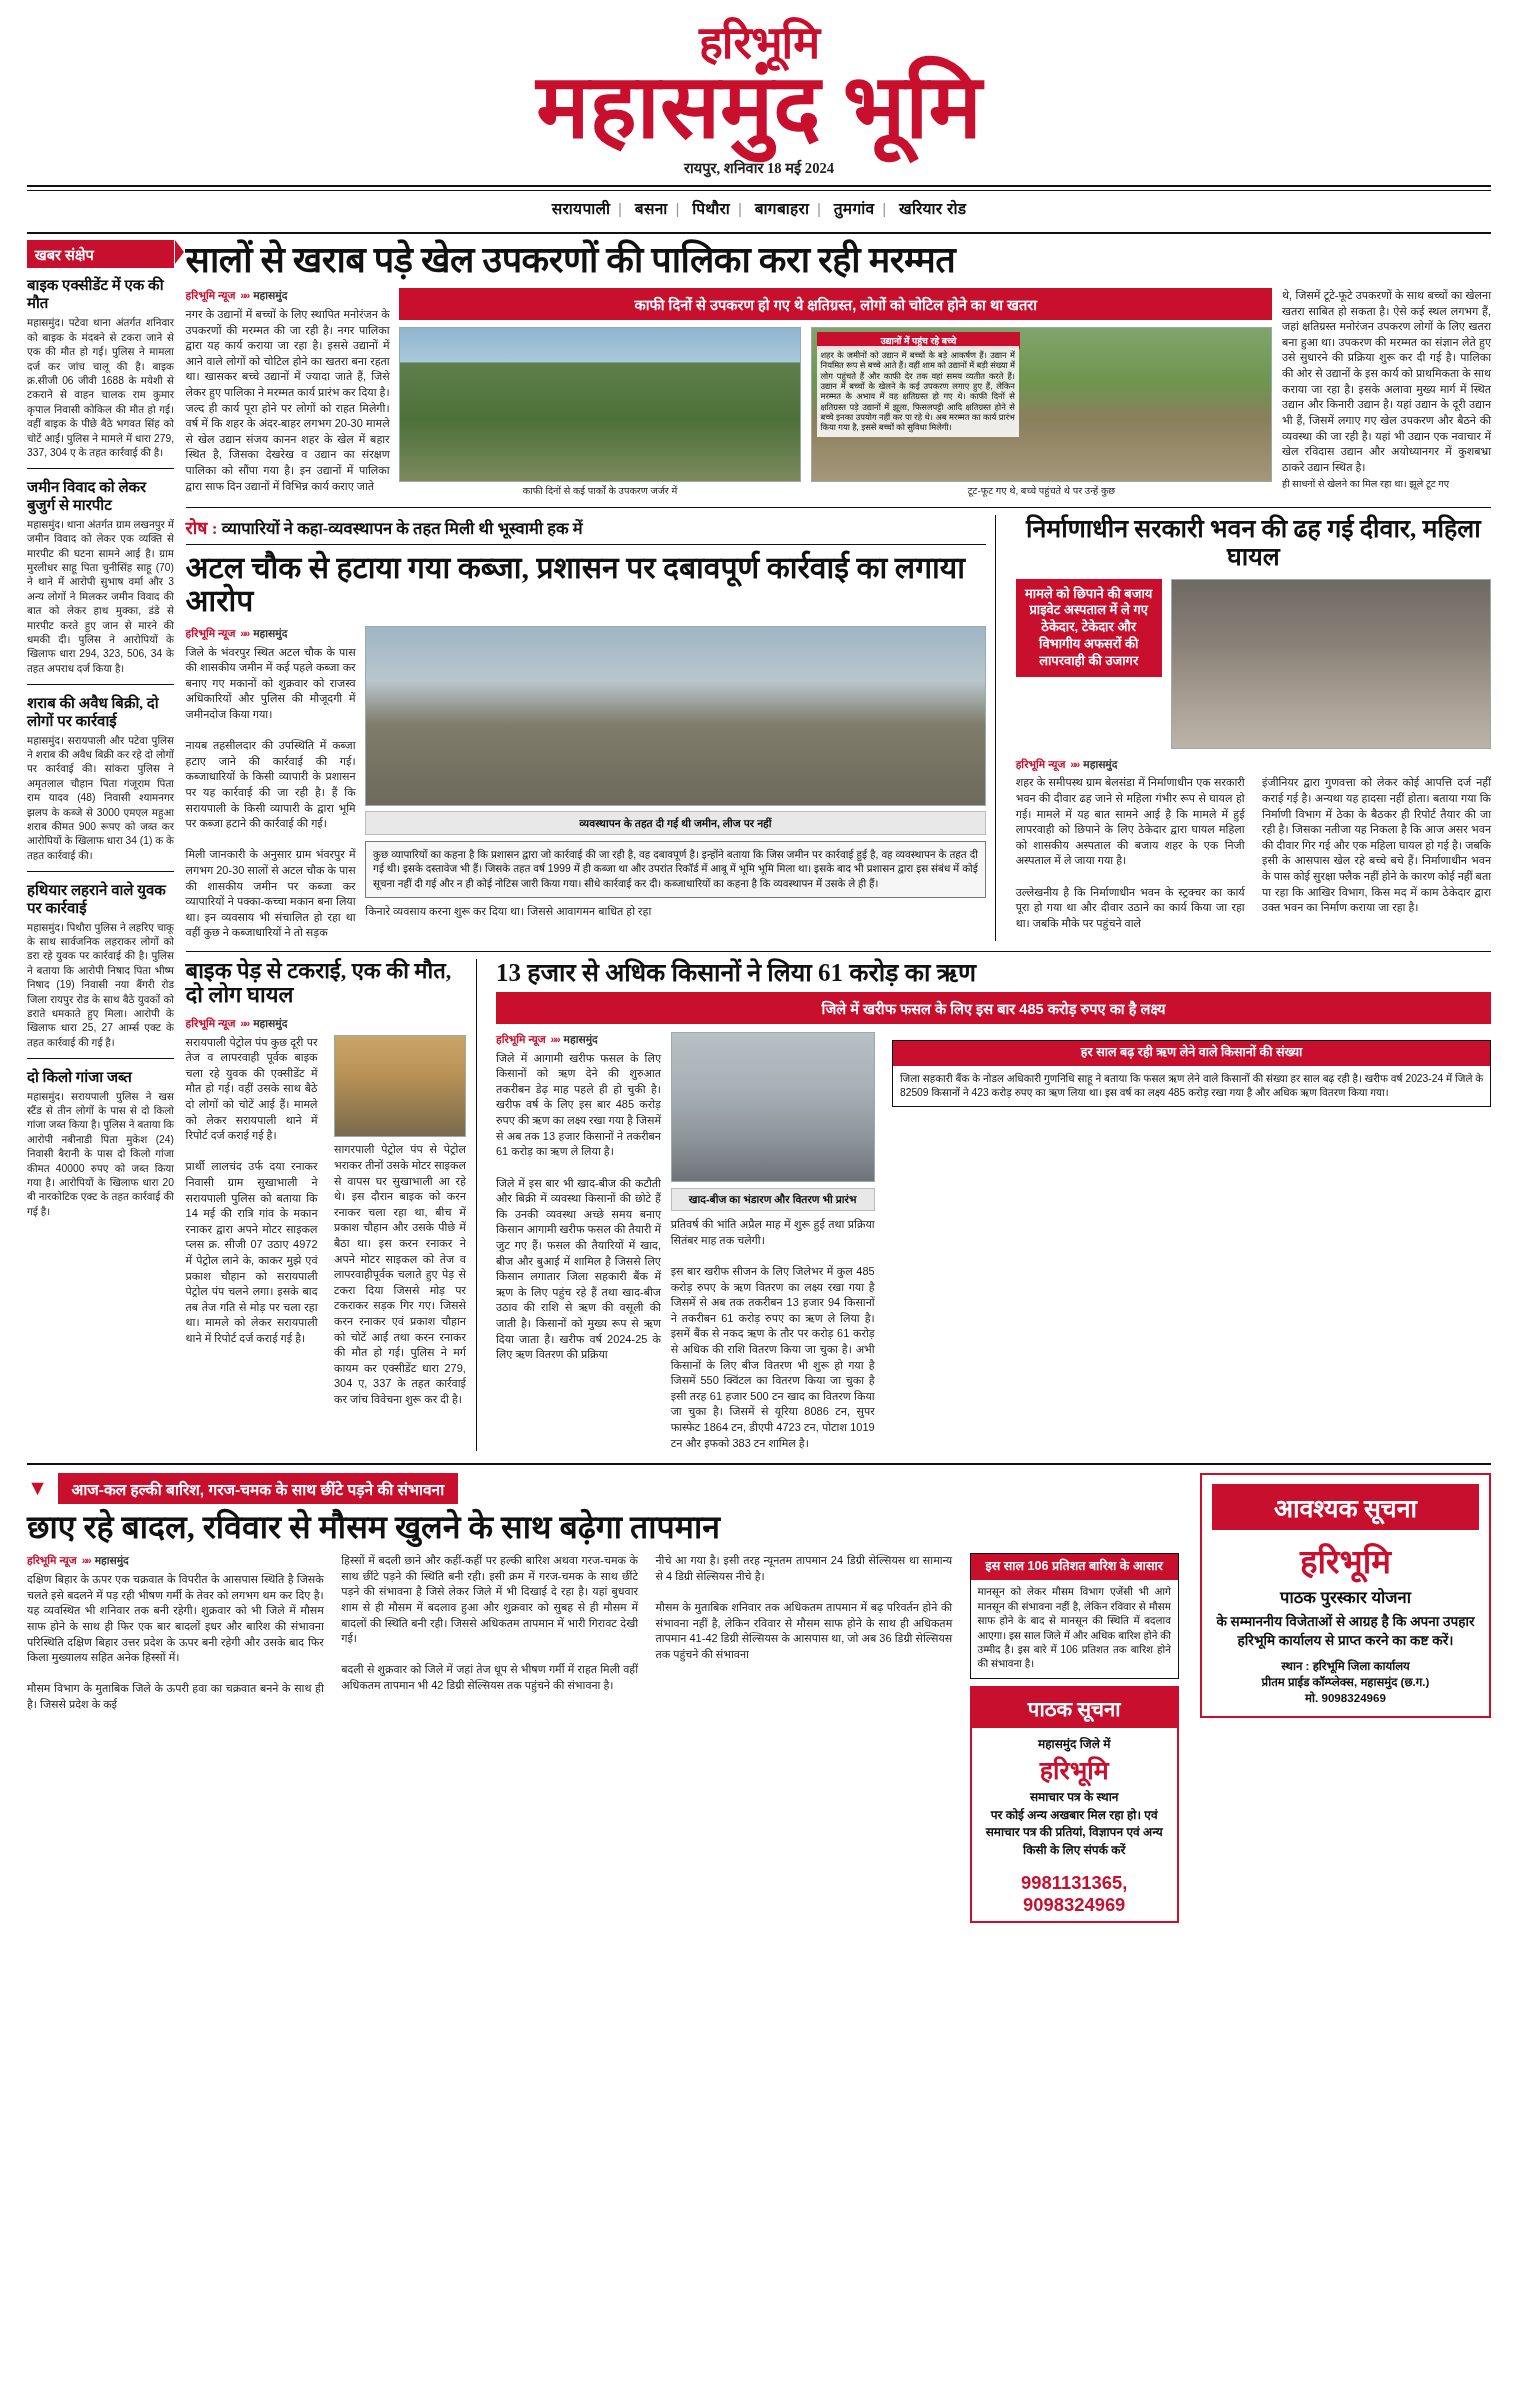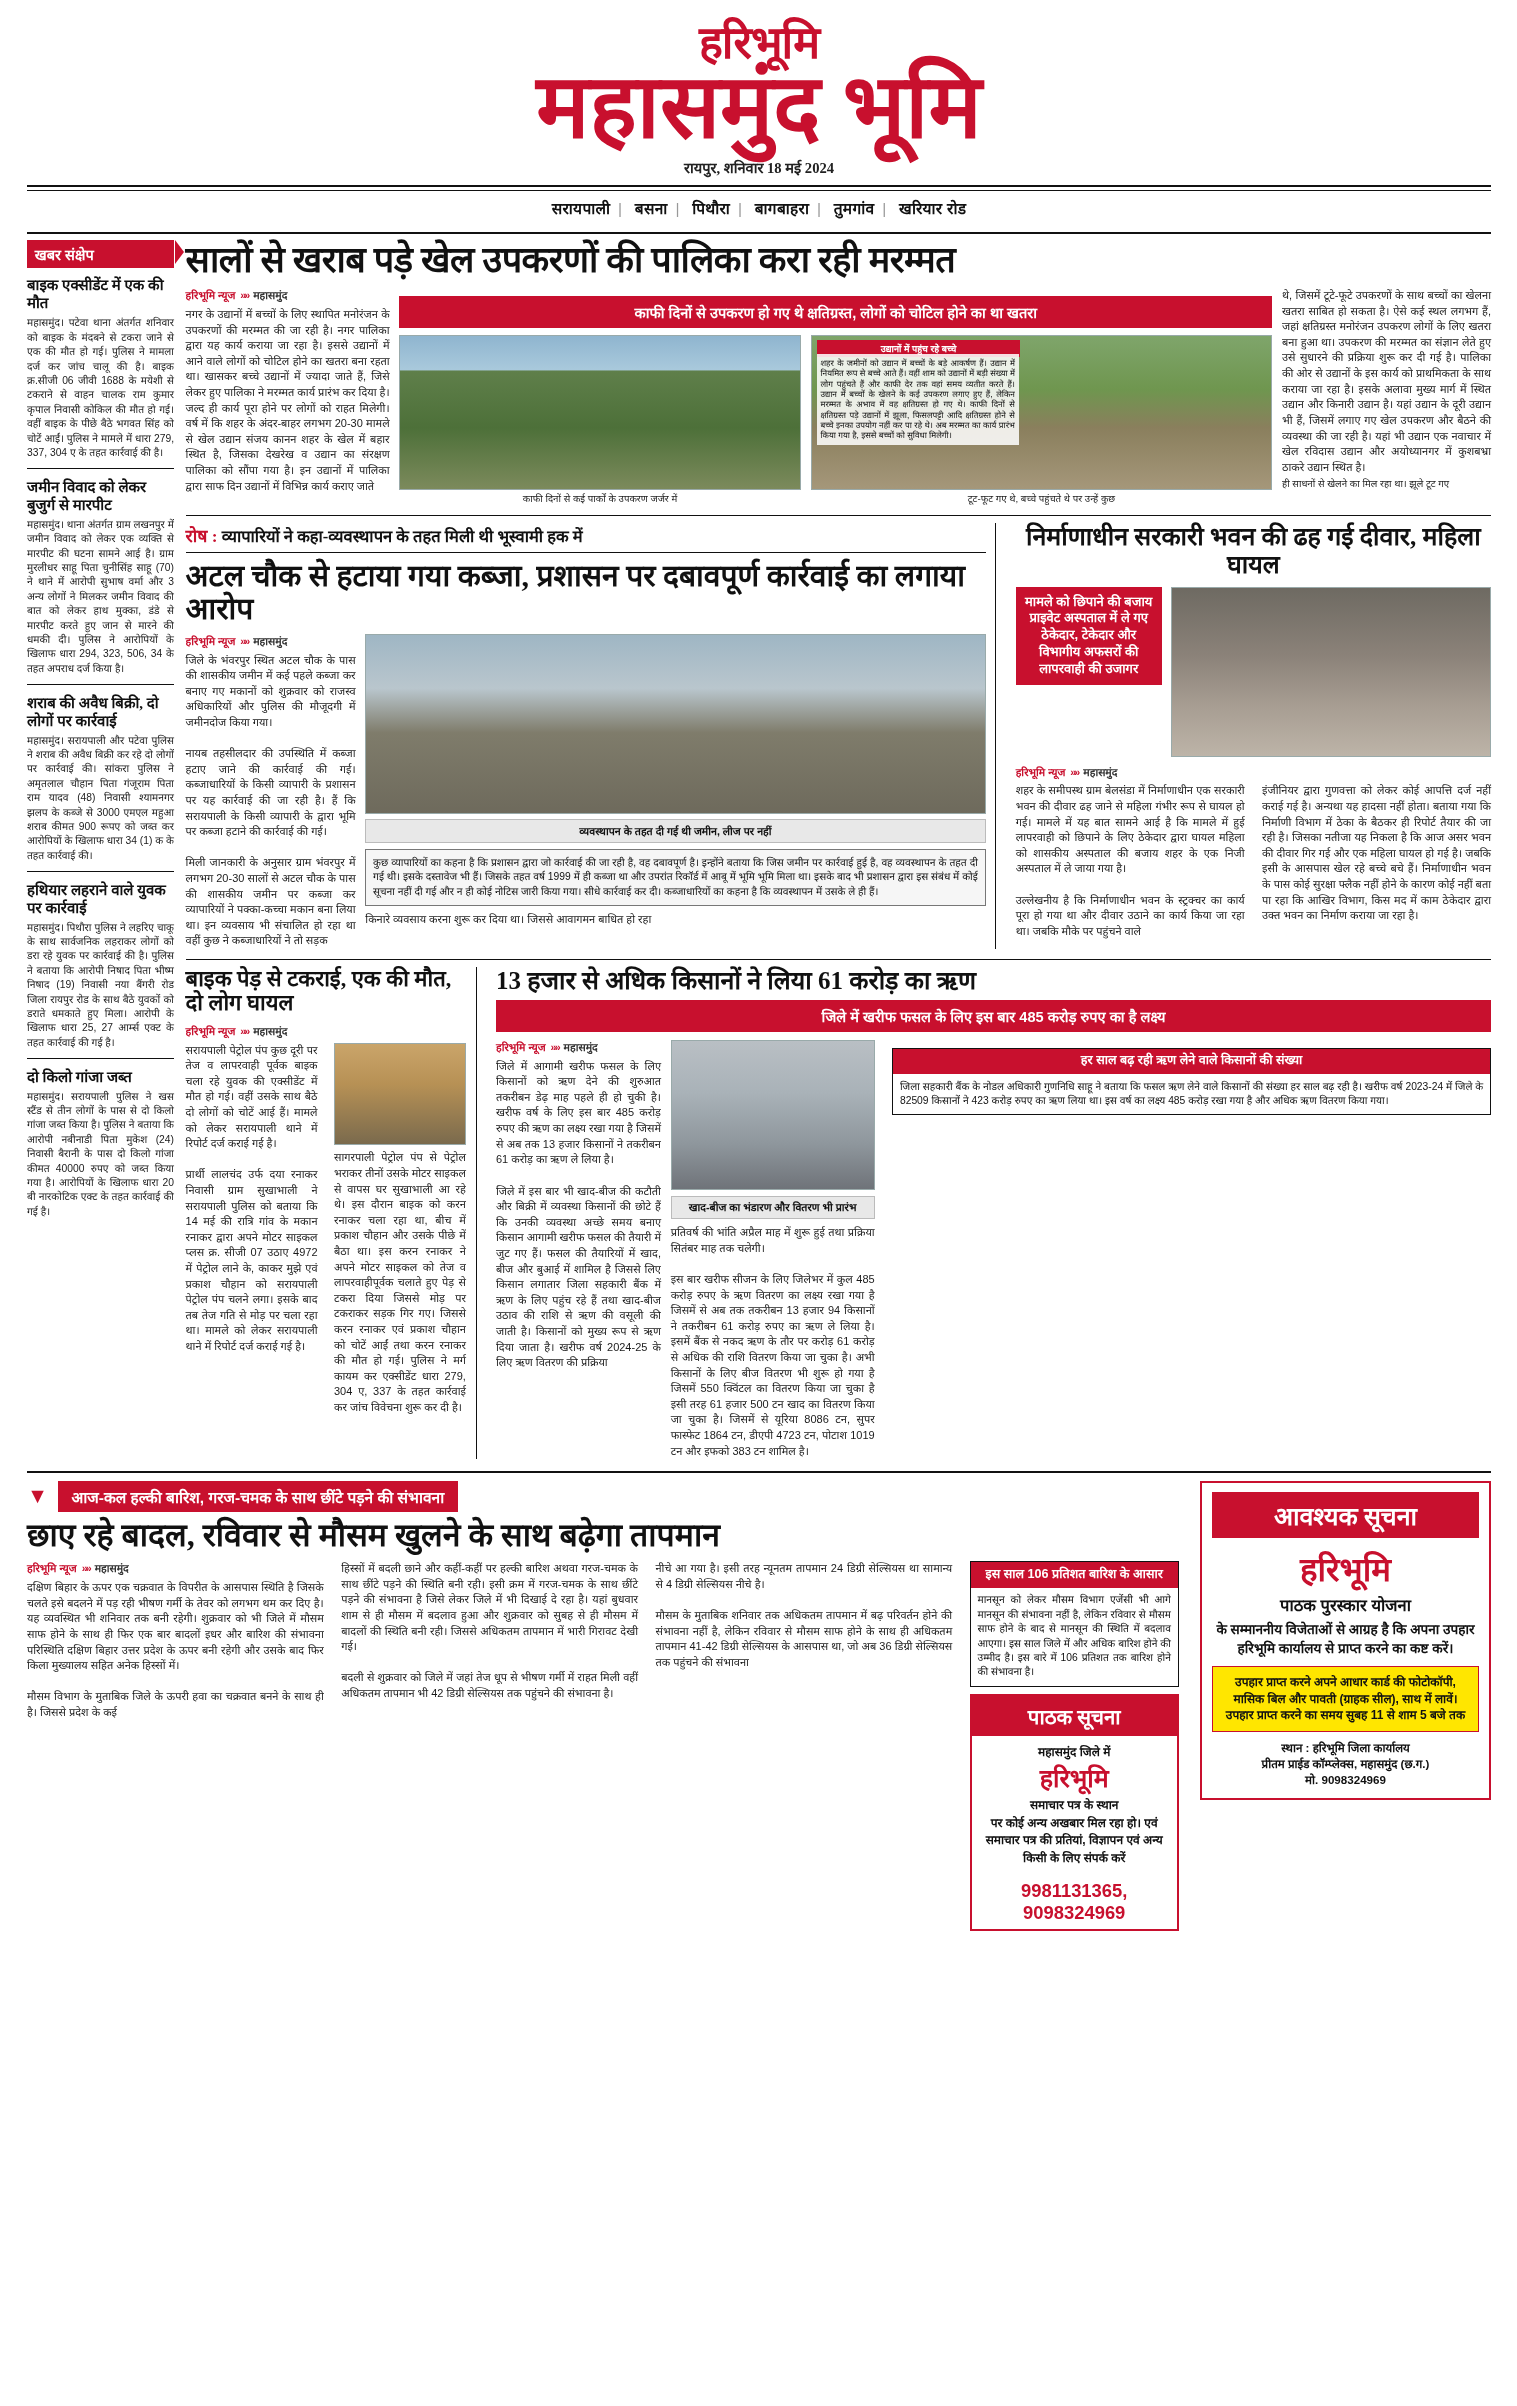--- a/index.html
+++ b/index.html
@@ -266,21 +266,21 @@
         <div class="lead-grid">
           <div style="flex:0 0 204px">
             <div class="byline">
               <span class="red">हरिभूमि न्यूज</span>
               <span class="arrows">»»</span>
               <span>महासमुंद</span>
             </div>
             <div class="col-text">नगर के उद्यानों में बच्चों के लिए स्थापित मनोरंजन के उपकरणों की मरम्मत की जा रही है। नगर पालिका द्वारा यह कार्य कराया जा रहा है। इससे उद्यानों में आने वाले लोगों को चोटिल होने का खतरा बना रहता था। खासकर बच्चे उद्यानों में ज्यादा जाते हैं, जिसे लेकर हुए पालिका ने मरम्मत कार्य प्रारंभ कर दिया है। जल्द ही कार्य पूरा होने पर लोगों को राहत मिलेगी। वर्ष में कि शहर के अंदर-बाहर लगभग 20-30 मामले से खेल उद्यान संजय कानन शहर के खेल में बहार स्थित है, जिसका देखरेख व उद्यान का संरक्षण पालिका को सौंपा गया है। इन उद्यानों में पालिका द्वारा साफ दिन उद्यानों में विभिन्न कार्य कराए जाते</div>
           </div>
           <div style="flex:1 1 auto">
-            <div class="subhead-bar" style="margin-top:8px">काफी दिनों से उपकरण हो गए थे क्षतिग्रस्त, लोगों को चोटिल होने का था खतरा</div>
+            <div class="subhead-bar" style="margin-top:0">काफी दिनों से उपकरण हो गए थे क्षतिग्रस्त, लोगों को चोटिल होने का था खतरा</div>
             <div class="flexrow mt8">
               <div style="flex:1 1 0">
                 <div class="photo ph ph-park" style="height:155px"></div>
                 <div class="cap">काफी दिनों से कई पार्कों के उपकरण जर्जर में</div>
               </div>
               <div style="flex:1.15 1 0">
                 <div class="photo ph ph-playground" style="height:155px">
                   <div class="inner-title">उद्यानों में पहुंच रहे बच्चे</div>
                   <div class="inner-box">शहर के जमीनों को उद्यान में बच्चों के बड़े आकर्षण हैं। उद्यान में नियमित रूप से बच्चे आते हैं। वहीं शाम को उद्यानों में बड़ी संख्या में लोग पहुंचते हैं और काफी देर तक वहां समय व्यतीत करते हैं। उद्यान में बच्चों के खेलने के कई उपकरण लगाए हुए हैं, लेकिन मरम्मत के अभाव में वह क्षतिग्रस्त हो गए थे। काफी दिनों से क्षतिग्रस्त पड़े उद्यानों में झूला, फिसलपट्टी आदि क्षतिग्रस्त होने से बच्चे इनका उपयोग नहीं कर पा रहे थे। अब मरम्मत का कार्य प्रारंभ किया गया है, इससे बच्चों को सुविधा मिलेगी।</div>
                 </div>
@@ -456,21 +456,20 @@
           </div>
         </div>
       </div>
 
       <div class="ad-col">
         <div class="ad-box">
           <div class="ad-title">आवश्यक सूचना</div>
           <div class="ad-logo">हरिभूमि</div>
           <div class="ad-sub">पाठक पुरस्कार योजना</div>
           <div class="ad-sub2">के सम्माननीय विजेताओं से आग्रह है कि अपना उपहार हरिभूमि कार्यालय से प्राप्त करने का कष्ट करें।</div>
-          <div class="ad-yellow">उपहार प्राप्त करने अपने आधार कार्ड की फोटोकॉपी, मासिक बिल और पावती (ग्राहक सील), साथ में लावें। उपहार प्राप्त करने का समय सुबह 11 से शाम 5 बजे तक</div>
           <div class="ad-foot" style="white-space:pre-line">स्थान : हरिभूमि जिला कार्यालय
 प्रीतम प्राईड कॉम्प्लेक्स, महासमुंद (छ.ग.)
 मो. 9098324969</div>
         </div>
       </div>
     </div>
   </div>
 
 </div>
 

